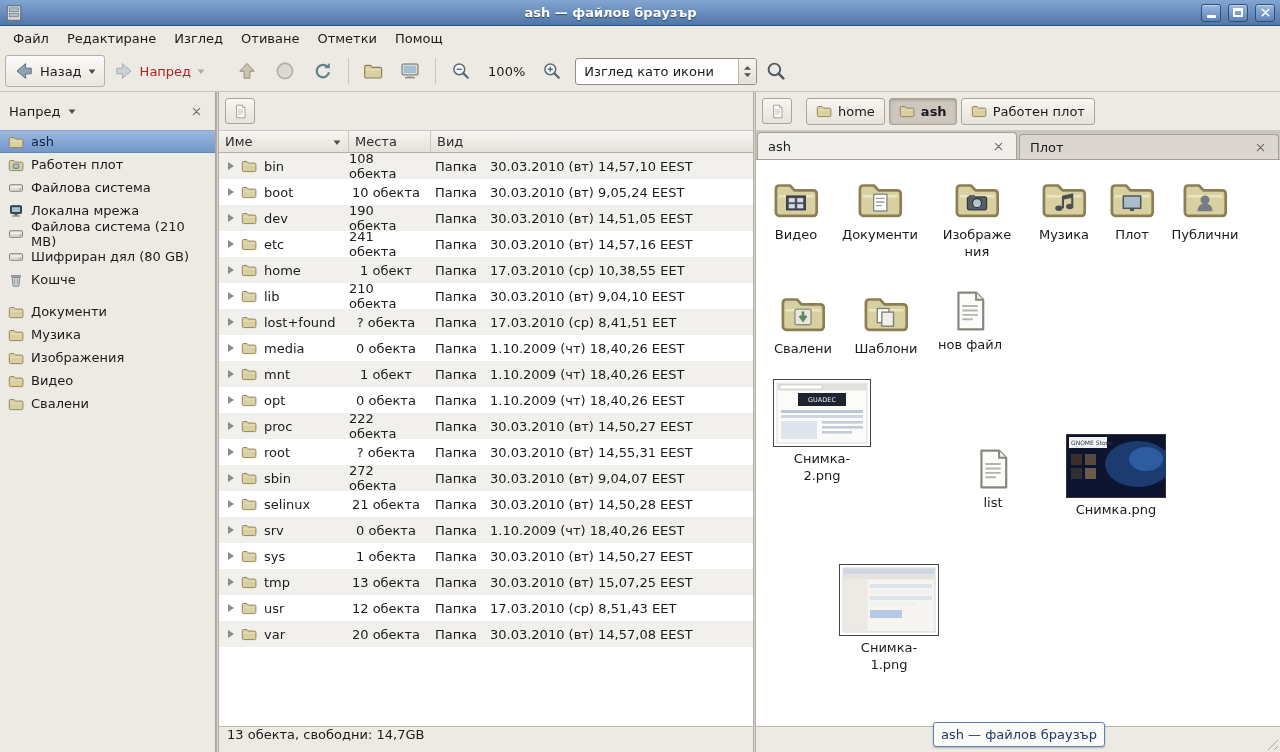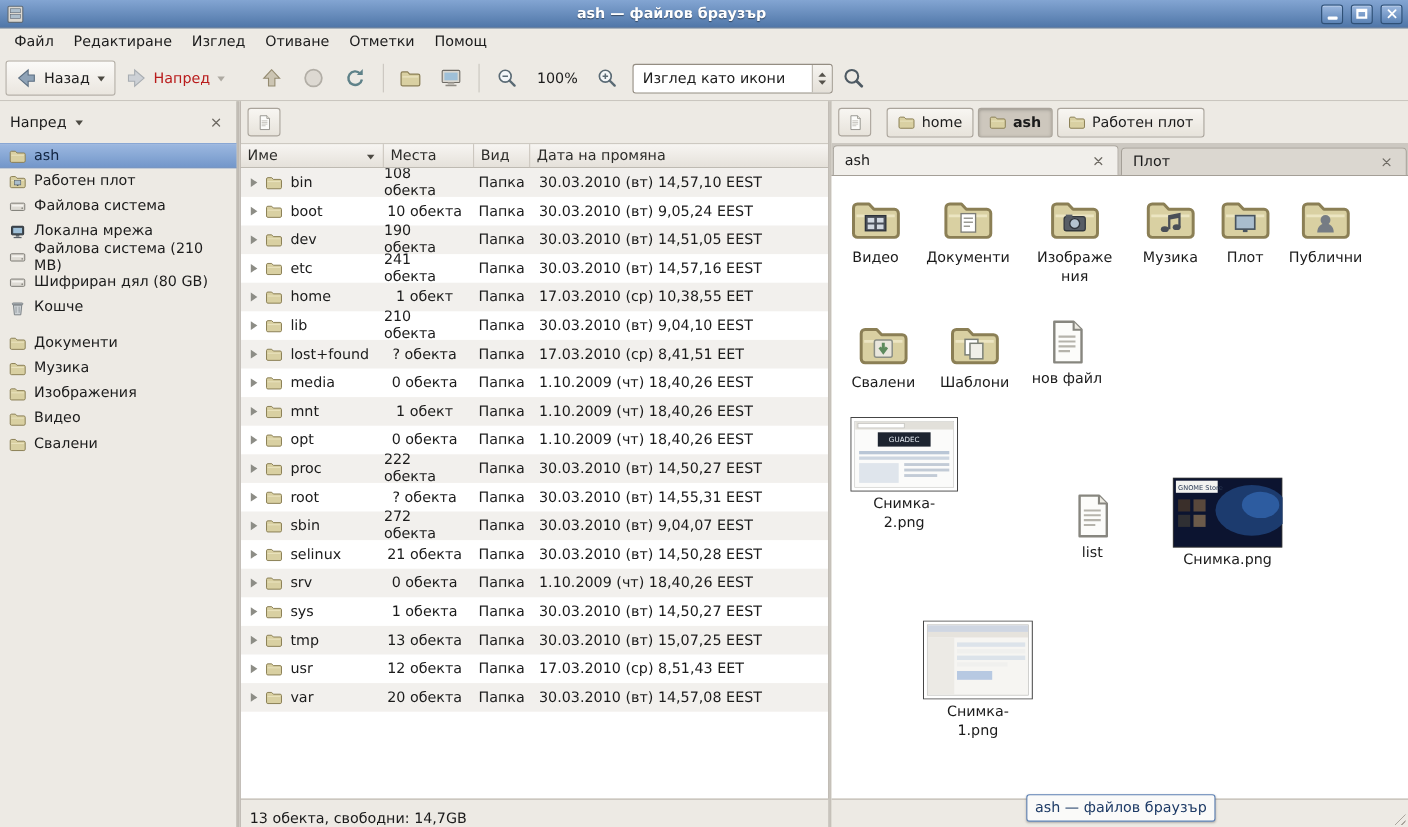--- a/index.html
+++ b/index.html
@@ -47,21 +47,21 @@
 .listbody{flex:1;background:#fff;overflow:hidden}
 .lrow{height:26px;display:flex;align-items:center}
 .lrow:nth-child(odd){background:#f2f0ed}
 .lrow .cell{display:flex;align-items:center;height:100%}
 .lrow .c-name{padding:0 6px;white-space:nowrap;overflow:hidden}
 .lrow .c-size{padding-right:8px;justify-content:center}
 .lrow .c-type{padding:0 4px}
 .lrow .c-date{padding-left:8px;justify-content:flex-start}
 .expander{width:0;height:0;border-top:4px solid transparent;border-bottom:4px solid transparent;border-left:6px solid #8d8d86;margin:0 7px 0 3px;flex:none}
 .fold16{margin-right:7px;display:flex;flex:none}
-.statusbar{height:26px;border-top:1px solid #bcb7af;background:#edeae4;display:flex;align-items:flex-end;padding:0 8px;flex:none;position:relative}
+.statusbar{height:26px;border-top:1px solid #bcb7af;background:#edeae4;display:flex;align-items:flex-start;padding:0 8px;flex:none;position:relative}
 .rightpane{flex:1;display:flex;flex-direction:column;background:#edeae4;min-width:0}
 .crumbs{display:flex;gap:4px;align-items:center}
 .crumb{height:27px;display:flex;align-items:center;gap:6px;padding:0 9px;border:1px solid #aaa49b;border-radius:3px;background:linear-gradient(#f8f6f2,#e7e3db)}
 .crumb.pressed{background:#cdc7bd;box-shadow:inset 0 1px 3px rgba(0,0,0,.25);font-weight:bold}
 .tabstrip{height:30px;background:#ccc8c1;display:flex;align-items:flex-end;gap:2px;padding:3px 1px 0;border-bottom:1px solid #a49f97;flex:none}
 .tab{flex:1;height:25px;display:flex;align-items:center;gap:6px;padding:0 10px;background:#dbd7d0;border:1px solid #a49f97;border-bottom:none;border-radius:4px 4px 0 0;min-width:0}
 .tab.active{background:#f1efeb;height:27px}
 .tab-label{flex:1;white-space:nowrap;overflow:hidden}
 .tab-close{display:flex;width:16px;height:16px;align-items:center;justify-content:center;border-radius:3px;flex:none}
 .iconview{flex:1;background:#fff;position:relative;overflow:hidden}
@@ -373,23 +373,20 @@
                 <path d="M1.6 3.6h6.8L5 8z" fill="#4c4a43"></path>
               </svg>
             </span>
           </div>
           <div class="hcell c-size">
             <span>Места</span>
           </div>
           <div class="hcell c-type">
             <span>Вид</span>
           </div>
-          <div class="hcell c-date">
-            <span>Дата на промяна</span>
-          </div>
         </div>
       <div class="listbody" id="list-rows">
           <div class="lrow">
             <div class="cell c-name">
               <span class="expander"></span>
               <span class="fold16">
                 <svg xmlns="http://www.w3.org/2000/svg" width="16" height="16" viewBox="0 0 16 16">
                   <path d="M1.3 4.7c0-.7.5-1.2 1.2-1.2h3.5l1.5 1.6h6.2c.7 0 1.2.5 1.2 1.2v6.1c0 .7-.5 1.2-1.2 1.2H2.5c-.7 0-1.2-.5-1.2-1.2z" fill="#d9d0a2" stroke="#8b7f55" stroke-width="0.9" stroke-linejoin="round"></path>
                   <path d="M2.2 7.1h11.6" stroke="#ece5c2" stroke-width="0.8"></path>
                 </svg>

